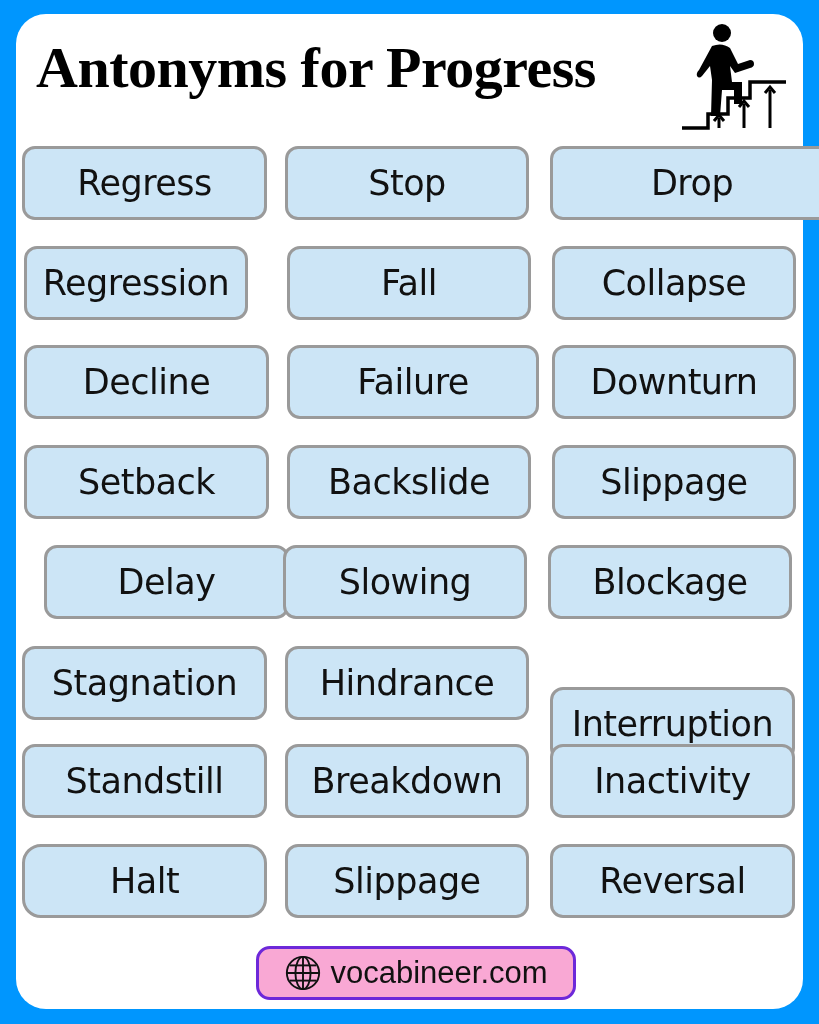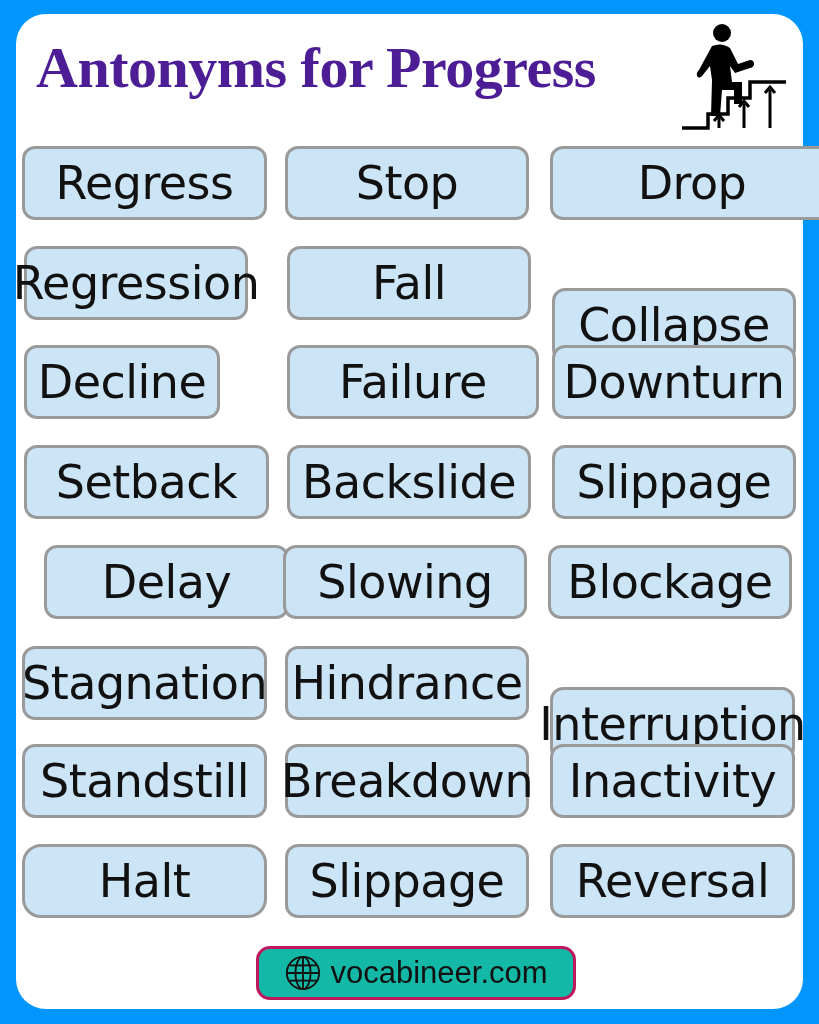--- a/index.html
+++ b/index.html
@@ -1,21 +1,21 @@
 <!DOCTYPE html>
 <html><head>
 <meta charset="utf-8">
 <style>
   html, body { margin:0; padding:0; }
   body { width:819px; height:1024px; background:#0096fe; position:relative; overflow:hidden; font-family:"DejaVu Sans", sans-serif; }
   .card { position:absolute; left:16px; top:14px; width:787px; height:995px; background:#ffffff; border-radius:30px; }
-  .title { position:absolute; left:36px; top:28px; font-family:"Liberation Serif", serif; font-weight:bold; font-size:58px; line-height:80px; color:#4c1d95; letter-spacing:-0.5px; white-space:nowrap; }
+  .title { position:absolute; left:36px; top:28px; font-family:"Liberation Serif", serif; font-weight:bold; font-size:58px; line-height:80px; color:#000000; letter-spacing:-0.5px; white-space:nowrap; }
   .stair-icon { position:absolute; left:678px; top:20px; width:112px; height:112px; }
-  .box { position:absolute; box-sizing:border-box; height:74px; background:#cce5f6; border:3px solid #9a9a9a; border-radius:13px; display:flex; align-items:center; justify-content:center; font-size:46px; color:#111; white-space:nowrap; letter-spacing:-0.5px; cursor:pointer; }
-  .footer { position:absolute; left:256px; top:946px; width:320px; height:54px; box-sizing:border-box; background:#14b8a6; border:3px solid #be185d; border-radius:14px; display:flex; align-items:center; justify-content:center; gap:8px; font-family:"Liberation Sans", sans-serif; font-size:31px; color:#111; cursor:pointer; }
+  .box { position:absolute; box-sizing:border-box; height:74px; background:#cce5f6; border:3px solid #9a9a9a; border-radius:13px; display:flex; align-items:center; justify-content:center; font-size:35px; color:#111; white-space:nowrap; letter-spacing:-0.5px; cursor:pointer; }
+  .footer { position:absolute; left:256px; top:946px; width:320px; height:54px; box-sizing:border-box; background:#f9a8d4; border:3px solid #6d28d9; border-radius:14px; display:flex; align-items:center; justify-content:center; gap:8px; font-family:"Liberation Sans", sans-serif; font-size:31px; color:#111; cursor:pointer; }
   .globe { width:38px; height:38px; }
 </style>
 </head>
 <body>
 
 <div class="card"></div>
 
 <div class="title">Antonyms for Progress</div>
 
 <svg class="stair-icon" viewBox="0 0 112 112">
@@ -33,23 +33,23 @@
   <line x1="92" y1="108" x2="92" y2="70" stroke="#000" stroke-width="3"></line>
   <path d="M87 73 L92 67 L97 73" fill="none" stroke="#000" stroke-width="3"></path>
 </svg>
 
 <div class="box" style="left:22px;top:146px;width:245px;">Regress</div>
 <div class="box" style="left:285px;top:146px;width:244px;">Stop</div>
 <div class="box" style="left:550px;top:146px;width:284px;">Drop</div>
 
 <div class="box" style="left:24px;top:246px;width:224px;">Regression</div>
 <div class="box" style="left:287px;top:246px;width:244px;">Fall</div>
-<div class="box" style="left:552px;top:246px;width:244px;margin-top:42px;">Collapse</div>
+<div class="box" style="left:552px;top:246px;width:244px;">Collapse</div>
 
-<div class="box" style="left:24px;top:345px;width:196px;">Decline</div>
+<div class="box" style="left:24px;top:345px;width:245px;">Decline</div>
 <div class="box" style="left:287px;top:345px;width:252px;">Failure</div>
 <div class="box" style="left:552px;top:345px;width:244px;">Downturn</div>
 
 <div class="box" style="left:24px;top:445px;width:245px;">Setback</div>
 <div class="box" style="left:287px;top:445px;width:244px;">Backslide</div>
 <div class="box" style="left:552px;top:445px;width:244px;">Slippage</div>
 
 <div class="box" style="left:20px;top:545px;width:245px;margin-left:24px;">Delay</div>
 <div class="box" style="left:283px;top:545px;width:244px;">Slowing</div>
 <div class="box" style="left:548px;top:545px;width:244px;">Blockage</div>

